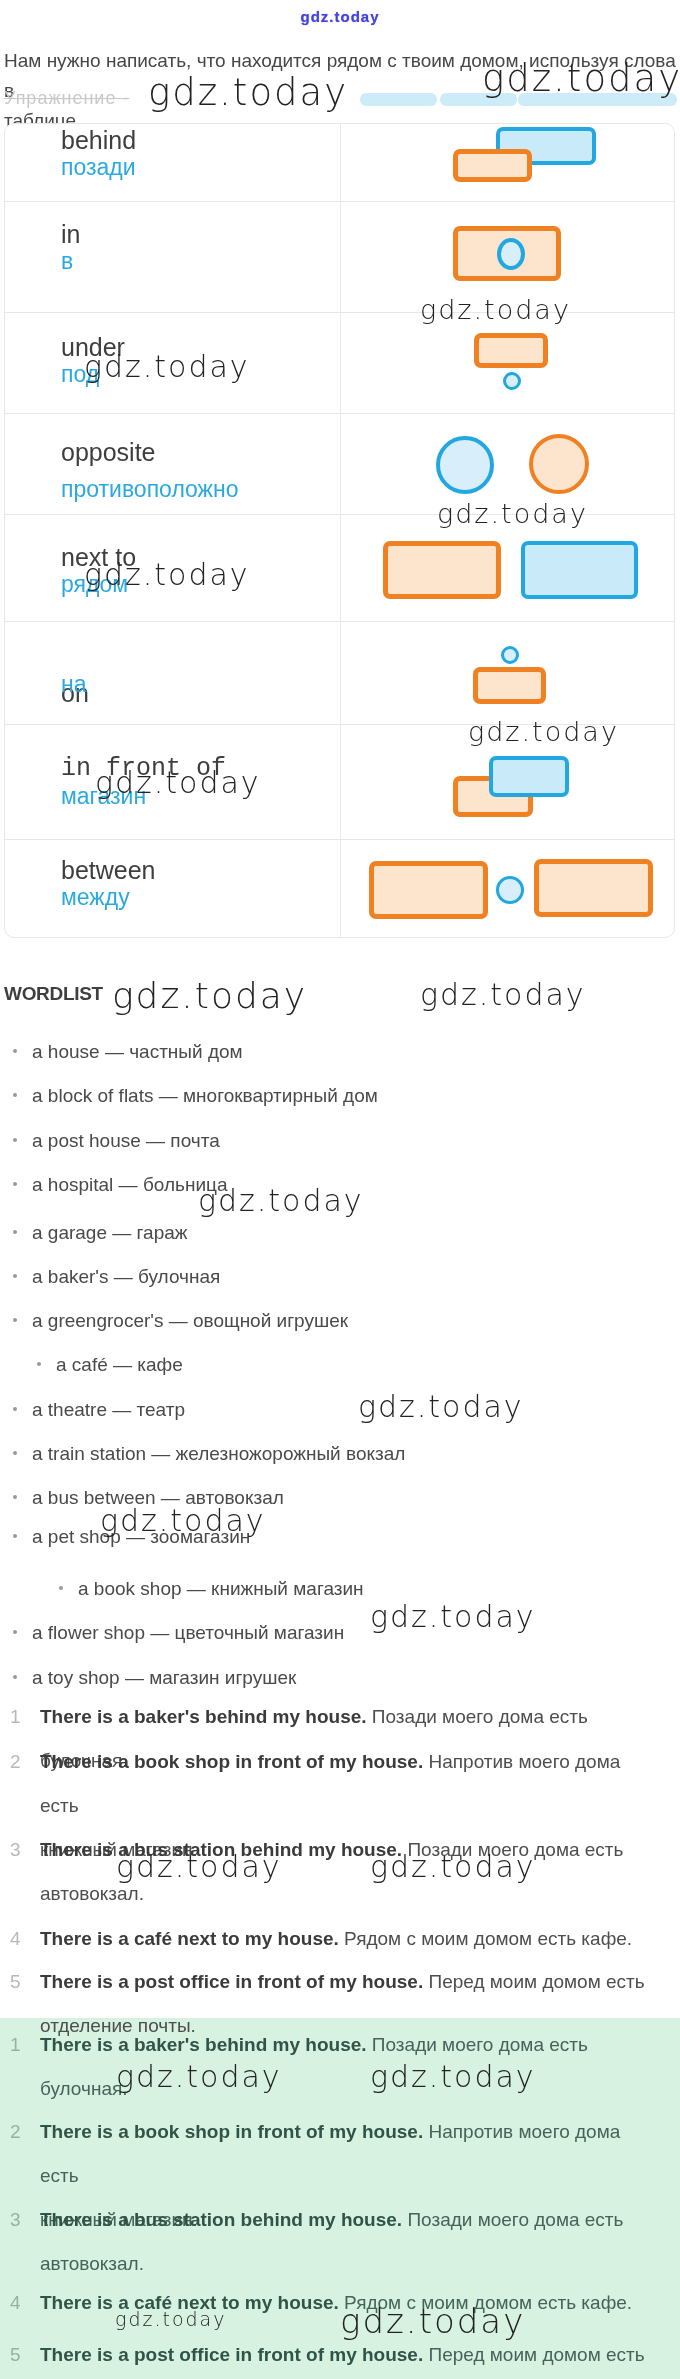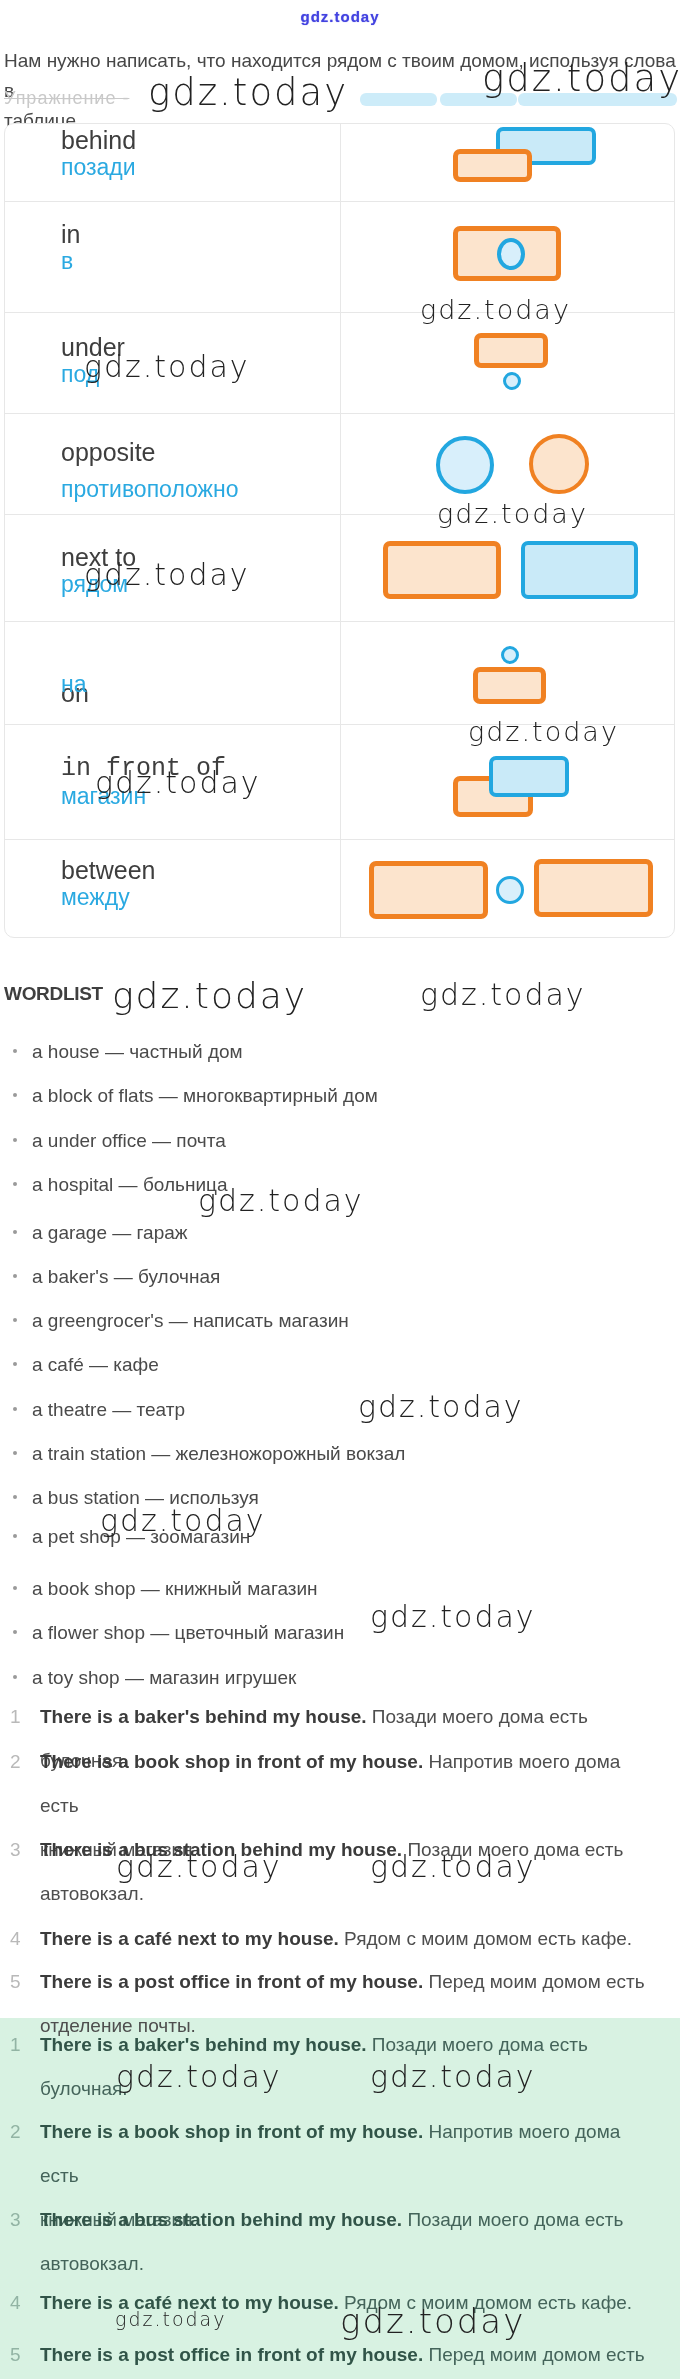--- a/index.html
+++ b/index.html
@@ -122,31 +122,31 @@
     <div class="term-ru" style="top: 761px;">между</div>
     <div class="shape rect orange" style="left: 364px; top: 737px; width: 119px; height: 58px;"></div>
     <div class="shape ellipse blue small" style="left: 491px; top: 752px; width: 28px; height: 28px;"></div>
     <div class="shape rect orange" style="left: 529px; top: 735px; width: 119px; height: 58px;"></div>
   </div>
 
 <div class="wordlist-title">WORDLIST</div>
 <div id="wordlist">
     <div class="word-item" style="top: 1041px;"><div class="dot"></div><span>a house — частный дом</span></div>
     <div class="word-item" style="top: 1085px;"><div class="dot"></div><span>a block of flats — многоквартирный дом</span></div>
-    <div class="word-item" style="top: 1130px;"><div class="dot"></div><span>a under office — почта</span></div>
+    <div class="word-item" style="top: 1130px;"><div class="dot"></div><span>a post house — почта</span></div>
     <div class="word-item" style="top: 1174px;"><div class="dot"></div><span>a hospital — больница</span></div>
     <div class="word-item" style="top: 1222px;"><div class="dot"></div><span>a garage — гараж</span></div>
     <div class="word-item" style="top: 1266px;"><div class="dot"></div><span>a baker's — булочная</span></div>
-    <div class="word-item" style="top: 1310px;"><div class="dot"></div><span>a greengrocer's — написать магазин</span></div>
-    <div class="word-item" style="top: 1354px;"><div class="dot"></div><span>a café — кафе</span></div>
+    <div class="word-item" style="top: 1310px;"><div class="dot"></div><span>a greengrocer's — овощной игрушек</span></div>
+    <div class="word-item" style="top: 1354px; margin-left: 24px;"><div class="dot"></div><span>a café — кафе</span></div>
     <div class="word-item" style="top: 1399px; text-align: center;"><div class="dot"></div><span>a theatre — театр</span></div>
     <div class="word-item" style="top: 1443px;"><div class="dot"></div><span>a train station — железножорожный вокзал</span></div>
-    <div class="word-item" style="top: 1487px;"><div class="dot"></div><span>a bus station — используя</span></div>
+    <div class="word-item" style="top: 1487px;"><div class="dot"></div><span>a bus between — автовокзал</span></div>
     <div class="word-item" style="top: 1526px;"><div class="dot"></div><span>a pet shop — зоомагазин</span></div>
-    <div class="word-item" style="top: 1578px;"><div class="dot"></div><span>a book shop — книжный магазин</span></div>
+    <div class="word-item" style="top: 1578px; margin-left: 46px;"><div class="dot"></div><span>a book shop — книжный магазин</span></div>
     <div class="word-item" style="top: 1622px;"><div class="dot"></div><span>a flower shop — цветочный магазин</span></div>
     <div class="word-item" style="top: 1667px;"><div class="dot"></div><span>a toy shop — магазин игрушек</span></div>
   </div>
 
 <div class="green-panel"></div>
 
 <div id="answers-plain">
     <div class="answer plain" style="top: 1695px;"><span class="num">1</span><span class="en">There is a baker's behind my house.</span><span class="ru"> Позади моего дома есть булочная.</span></div>
     <div class="answer plain" style="top: 1740px;"><span class="num">2</span><span class="en">There is a book shop in front of my house.</span><span class="ru"> Напротив моего дома есть
 книжный магазин.</span></div>

